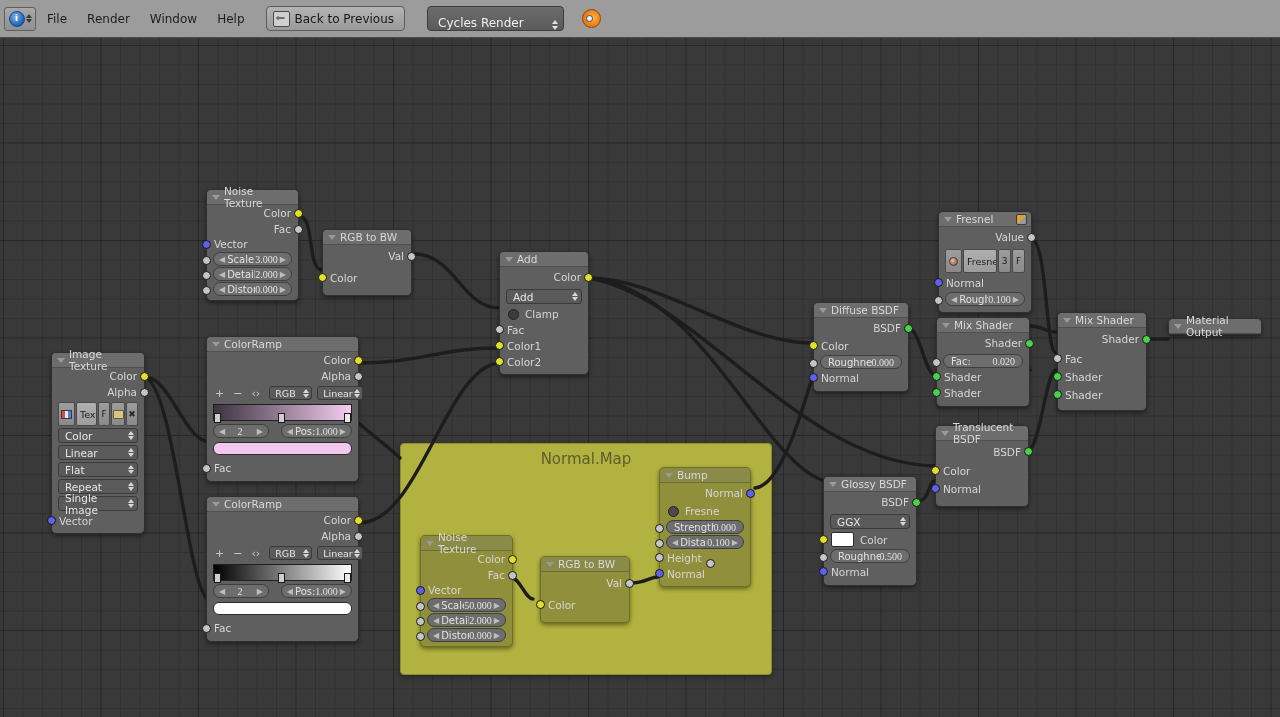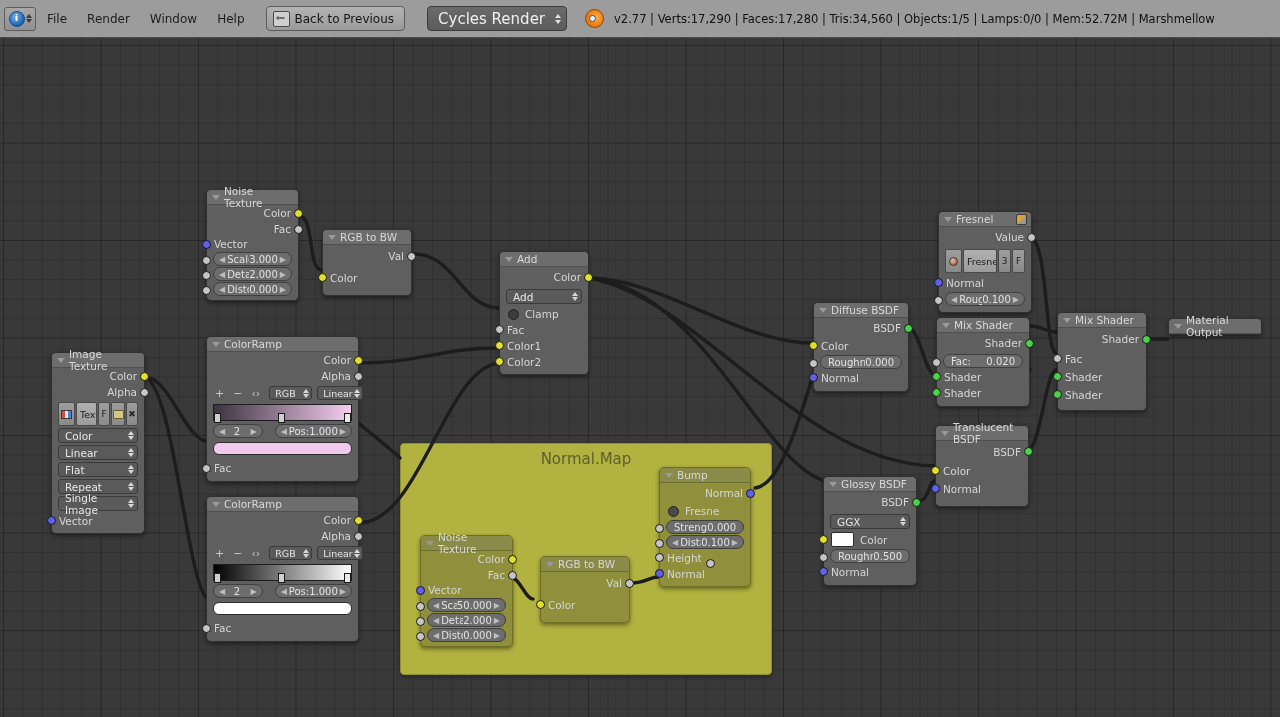--- a/index.html
+++ b/index.html
@@ -43,24 +43,24 @@
   }
   .bp-ico{
     width:15px;height:14px;border:1px solid #4a4a4a;border-radius:2px;background:#cfcfcf;
     position:relative;
   }
   .bp-ico:after{
     content:"";position:absolute;left:2px;top:4px;width:9px;height:5px;
     background:#6f6f6f;clip-path:polygon(0% 50%,35% 0%,35% 28%,100% 28%,100% 72%,35% 72%,35% 100%);
   }
   .engine{
-    margin-left:22px;height:23px;min-width:120px;display:flex;align-items:center;justify-content:space-between;
+    margin-left:22px;height:23px;min-width:120px;display:flex;align-items:flex-end;justify-content:space-between;
     padding:0 5px 0 10px;border-radius:4px;
     background:linear-gradient(#6b6b6b,#5b5b5b);
-    border:1px solid #3c3c3c;color:#f0f0f0;font-size:15px;
+    border:1px solid #3c3c3c;color:#f0f0f0;font-size:12px;
   }
   .engine .updown{display:flex;flex-direction:column;gap:2px;margin-left:10px;}
   .engine .tri-u{border-bottom-color:#e2e2e2;}
   .engine .tri-d{border-top-color:#e2e2e2;}
   .blender-logo{
     margin-left:18px;width:17px;height:17px;border-radius:50%;
     background:radial-gradient(circle at 60% 45%,#ffb347 0%,#f07f13 55%,#d9640a 100%);
     border:1px solid #8a4a06;position:relative;
   }
   .blender-logo:after{
@@ -127,21 +127,21 @@
   .s-blue{background:#6060e8;}
   .s-green{background:#4ad04a;}
   .widget{
     margin:1px 6px;height:14px;border-radius:7px;
     background:#6d6d6d;border:1px solid #3f3f3f;
     display:flex;align-items:center;justify-content:space-between;
     padding:0 5px;font-size:10px;color:#e2e2e2;box-sizing:border-box;
   }
   .widget .arr-l,.widget .arr-r{color:#bdbdbd;font-size:8px;}
   .widget .lbl{flex:1;text-align:left;padding-left:2px;white-space:nowrap;overflow:hidden;}
-  .widget .val{text-align:right;padding-right:2px;}
+  .widget .val{text-align:right;padding-right:2px;font-family:Liberation Serif, serif;}
   .dropdown{
     margin:2px 6px;height:15px;border-radius:3px;
     background:#5a5a5a;border:1px solid #3a3a3a;
     display:flex;align-items:center;justify-content:space-between;
     padding:0 3px 0 6px;font-size:10.5px;color:#e6e6e6;box-sizing:border-box;
   }
   .dd-arrows{display:flex;flex-direction:column;gap:1px;}
   .dd-arrows .tri-u{border-bottom-color:#d8d8d8;}
   .dd-arrows .tri-d{border-top-color:#d8d8d8;}
   .chk-row{height:16px;display:flex;align-items:center;gap:6px;padding:0 8px;font-size:10.5px;}
@@ -213,21 +213,20 @@
     <span>Back to Previous</span>
   </div>
   <div class="engine">
     <span>Cycles Render</span>
     <span class="updown">
       <span class="tri-u"></span>
         <span class="tri-d"></span>
     </span>
   </div>
   <div class="blender-logo"></div>
-  <div class="stats">v2.77 | Verts:17,290 | Faces:17,280 | Tris:34,560 | Objects:1/5 | Lamps:0/0 | Mem:52.72M | Marshmellow</div>
 </div>
 
 <div id="canvas">
 
   <div class="frame" style="left: 400px; top: 405px; width: 370px; height: 230px; background: rgb(178, 178, 64);">
     <div class="frame-label">Normal.Map</div>
   </div>
 
   <svg id="wires">
     <g fill="none" stroke="#1d1d1d" stroke-width="3.4" stroke-linecap="round">

